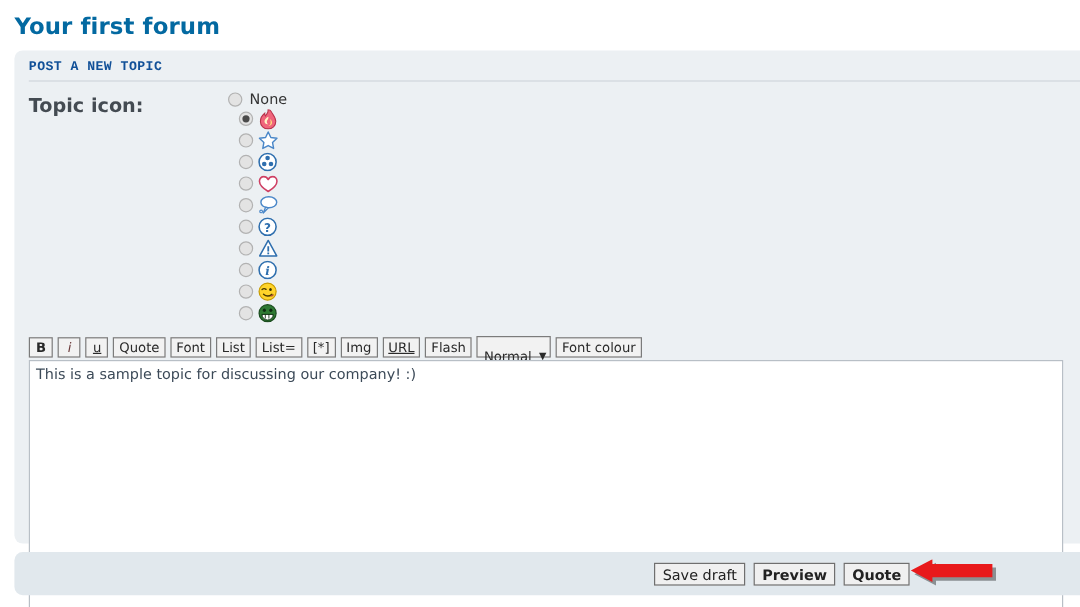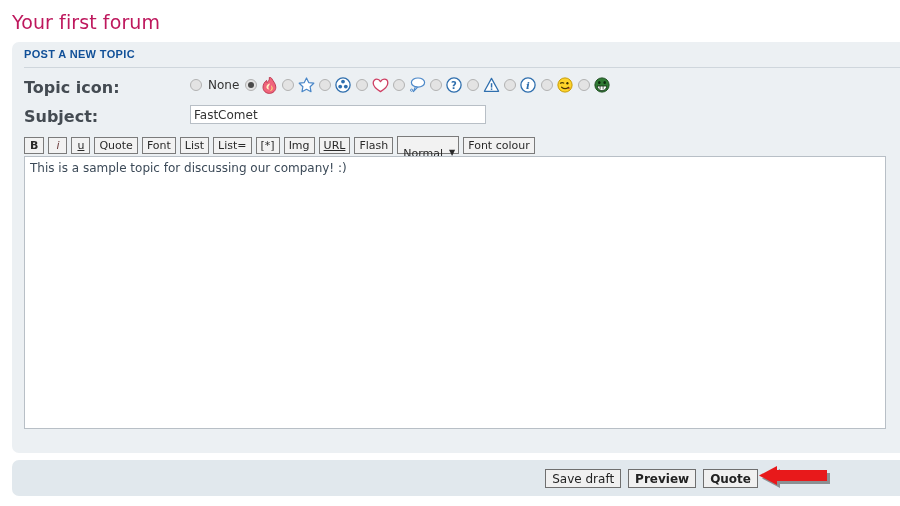--- a/index.html
+++ b/index.html
@@ -16,22 +16,22 @@
     overflow: hidden;
     position: relative;
   }
 
   
   .page-title {
     position: absolute;
     left: 12px;
     top: 10px;
     font-size: 19px;
-    font-weight: normal;
-    color: #be185d;
+    font-weight: bold;
+    color: #0369a1;
     letter-spacing: 0.1px;
     line-height: 24px;
   }
 
   
   .panel {
     position: absolute;
     left: 12px;
     top: 42px;
     width: 888px;
@@ -44,21 +44,21 @@
   .panel-head {
     height: 21px;
     padding: 5px 0 0 12px;
     box-sizing: border-box;
   }
   .panel-head-text {
     font-size: 11px;
     font-weight: bold;
     color: #115098;
     letter-spacing: 0.35px;
-    font-family: Liberation Sans, sans-serif;
+    font-family: Liberation Mono, monospace;
   }
   .panel-rule {
     height: 1px;
     background: #cfd6dc;
     margin: 4px 0 0 12px;
     width: 876px;
   }
 
   
   .form-row {
@@ -73,20 +73,21 @@
     font-weight: bold;
     color: #444b52;
     padding-top: 2px;
   }
 
   
   .icon-list {
     display: flex;
     align-items: center;
     flex-wrap: nowrap;
+    flex-direction: column;
   }
   .icon-opt {
     display: flex;
     align-items: center;
     margin-right: 4px;
     white-space: nowrap;
   }
   .radio {
     width: 12px;
     height: 12px;
@@ -368,24 +369,20 @@
             <ellipse cx="10.7" cy="5.6" rx="1.3" ry="1.5" fill="#0d2b0f"></ellipse>
             <path d="M3.3 9 L12.7 9 A4.7 4.7 0 0 1 3.3 9 Z" fill="#ffffff" stroke="#0d2b0f" stroke-width="0.8"></path>
             <path d="M6.1 9 L6.1 12.5 M9.1 9 L9.1 12.5" stroke="#0d2b0f" stroke-width="0.7"></path>
           </svg>
         </span>
       </label>
 
     </div>
   </div>
 
-  <div class="form-row">
-    <div class="form-label">Subject:</div>
-    <input class="subject-input" type="text" value="FastComet" style="">
-  </div>
 
   <div class="editor-wrap">
     <div class="toolbar">
       <button class="tbtn bold">B</button>
       <button class="tbtn italic">i</button>
       <button class="tbtn under">u</button>
       <button class="tbtn">Quote</button>
       <button class="tbtn">Font</button>
       <button class="tbtn">List</button>
       <button class="tbtn">List=</button>

